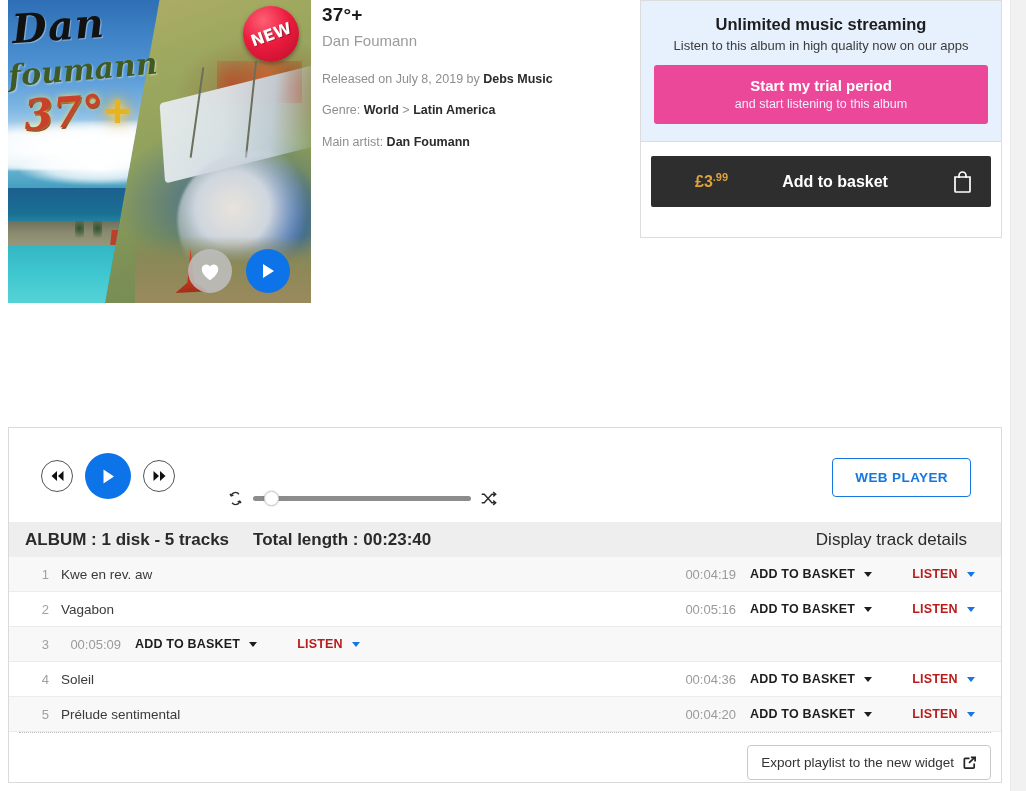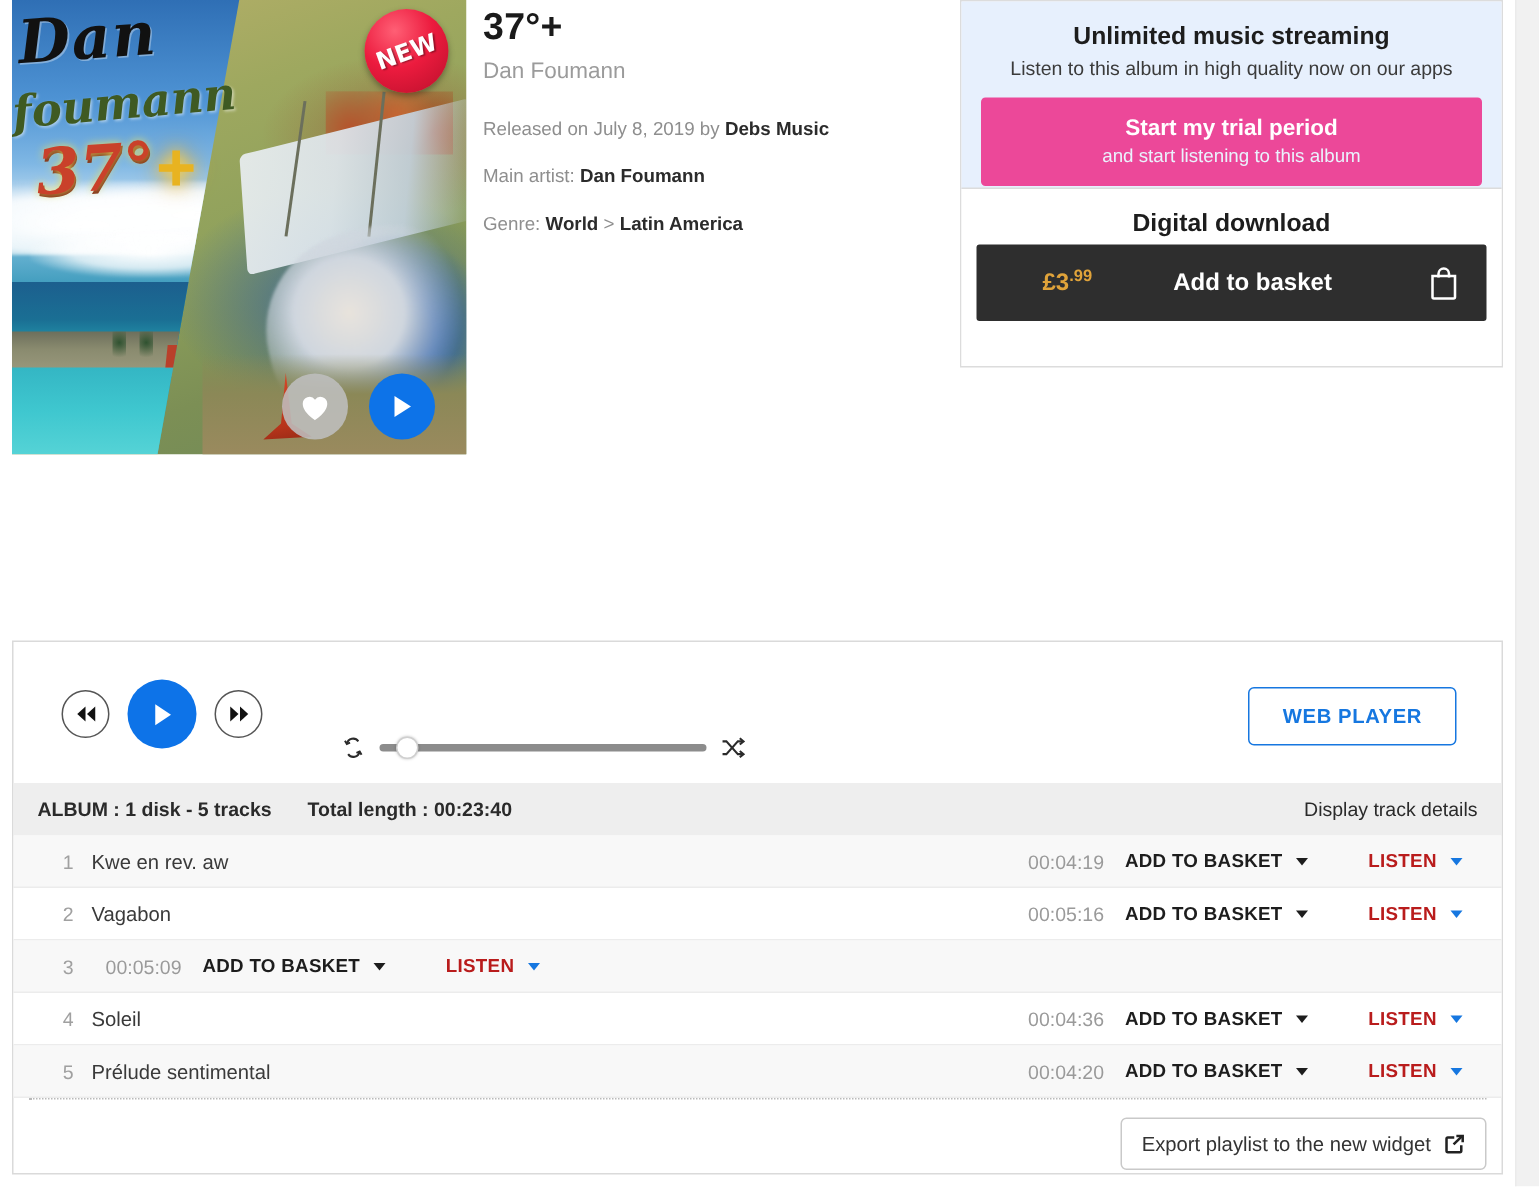--- a/index.html
+++ b/index.html
@@ -187,21 +187,21 @@
     border: none; cursor: pointer;
   }
   .btn-fav { background: rgba(190,190,190,.88); }
   .btn-fav svg { fill: #fff; }
   .btn-play-cover { background: #0d73e8; }
   .btn-play-cover svg { fill: #fff; }
 
   
   .meta { position: absolute; left: 322px; top: 4px; width: 300px; }
   .meta-title {
-    font-size: 25px; font-weight: 700; color: #1a1a1a;
+    font-size: 19px; font-weight: 700; color: #1a1a1a;
     margin: 0 0 6px 0; letter-spacing: .2px;
   }
   .meta-artist {
     font-size: 15px; color: #9b9b9b; margin: 0 0 22px 0;
   }
   .meta-line {
     font-size: 12.5px; color: #8e8e8e; margin-bottom: 15px; line-height: 1.3;
   }
   .meta-line b { color: #2b2b2b; font-weight: 700; }
   .meta-line .sep { color: #8e8e8e; font-weight: 400; }
@@ -209,21 +209,21 @@
   
   .purchase {
     position: absolute; left: 640px; top: 0px;
     width: 362px;
     border: 1px solid #dcdcdc;
     background: #fff;
   }
   .stream-box {
     background: #e7f0fd;
     border-bottom: 1px solid #dcdcdc;
-    padding: 14px 10px 1px 10px;
+    padding: 14px 10px 17px 10px;
     text-align: center;
   }
   .box-title {
     font-size: 16.5px; font-weight: 700; color: #1d1d1d; margin-bottom: 4px;
   }
   .box-sub { font-size: 13px; color: #3b3b3b; margin-bottom: 12px; }
   .trial-btn {
     display: block; width: 334px; margin: 0 auto;
     background: #ec4899; border: none; border-radius: 3px;
     padding: 12px 8px 13px 8px; cursor: pointer;
@@ -287,22 +287,22 @@
   .webplayer-btn {
     position: absolute; right: 30px; top: 30px;
     border: 1px solid #1677e0; border-radius: 4px;
     background: #fff; color: #1677e0;
     font-size: 13.5px; font-weight: 700; letter-spacing: .4px;
     padding: 11px 22px; cursor: pointer;
   }
   .album-bar {
     height: 35px; background: #eeeeee;
     display: flex; align-items: center;
-    padding: 0 16px 0 16px;
-    font-size: 13px; color: #2a2a2a;
+    padding: 0 34px 0 16px;
+    font-size: 17px; color: #2a2a2a;
   }
   .album-bar .ab1 { font-weight: 700; }
   .album-bar .ab2 { font-weight: 700; margin-left: 24px; }
   .album-bar .ab3 { margin-left: auto; font-weight: 400; color: #2a2a2a; cursor: pointer; }
 
   .tracks { }
   .trow {
     display: flex; align-items: center;
     height: 35px; font-size: 13.5px;
     border-bottom: 1px solid #ececec;
@@ -391,38 +391,37 @@
     </div>
   </div>
 
   <div class="meta">
     <h1 class="meta-title">37°+</h1>
     <div class="meta-artist">Dan Foumann</div>
     <div class="meta-line">
       <span>Released on </span><span>July 8, 2019</span><span> by </span><b>Debs Music</b>
     </div>
     <div class="meta-line">
+      <span>Genre: </span><b>World</b><span class="sep"> &gt; </span><b>Latin America</b>
+    </div>
+    <div class="meta-line">
       <span>Main artist: </span><b>Dan Foumann</b>
-    </div>
-    <div class="meta-line">
-      <span>Genre: </span><b>World</b><span class="sep"> &gt; </span><b>Latin America</b>
     </div>
   </div>
 
   <div class="purchase">
     <div class="stream-box">
       <div class="box-title">Unlimited music streaming</div>
       <div class="box-sub">Listen to this album in high quality now on our apps</div>
       <button class="trial-btn">
         <span class="t1">Start my trial period</span>
         <span class="t2">and start listening to this album</span>
       </button>
     </div>
     <div class="dl-box">
-      <div class="box-title">Digital download</div>
       <button class="basket-btn">
         <span class="price"><span>£3</span><sup>.99</sup></span>
         <span class="basket-label">Add to basket</span>
         <svg width="21" height="23" viewBox="0 0 21 23">
           <path d="M3 7 h15 v14 a1 1 0 0 1 -1 1 h-13 a1 1 0 0 1 -1 -1 z" stroke-width="1.7"></path>
           <path d="M7 8 V5.5 a3.5 3.5 0 0 1 7 0 V8" stroke-width="1.7"></path>
         </svg>
       </button>
     </div>
   </div>

